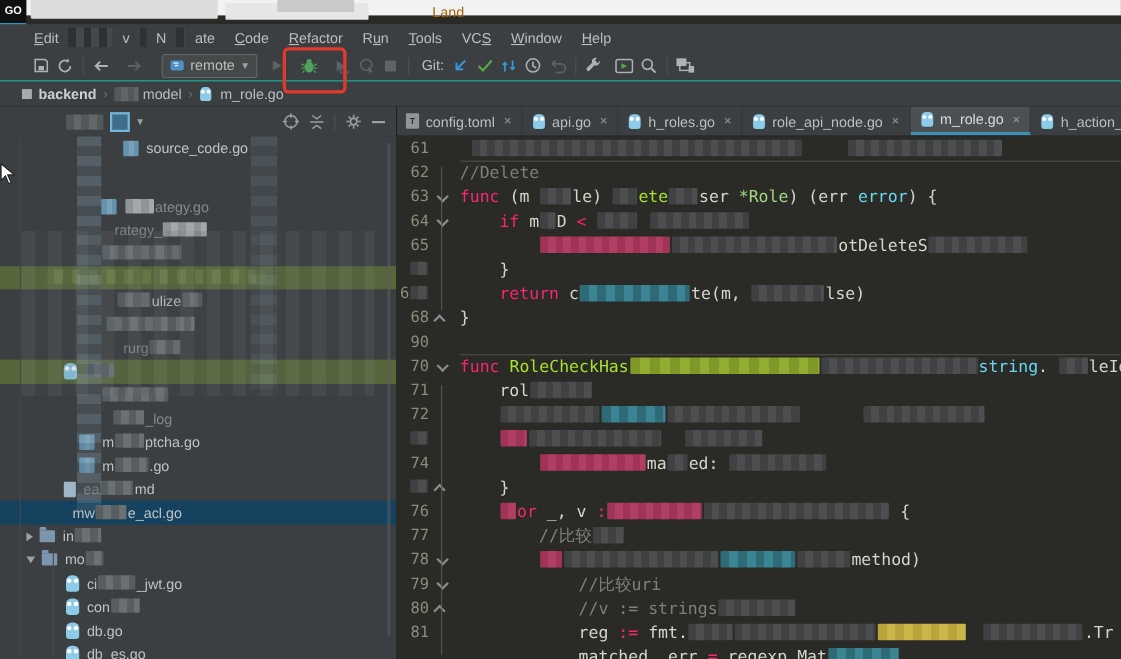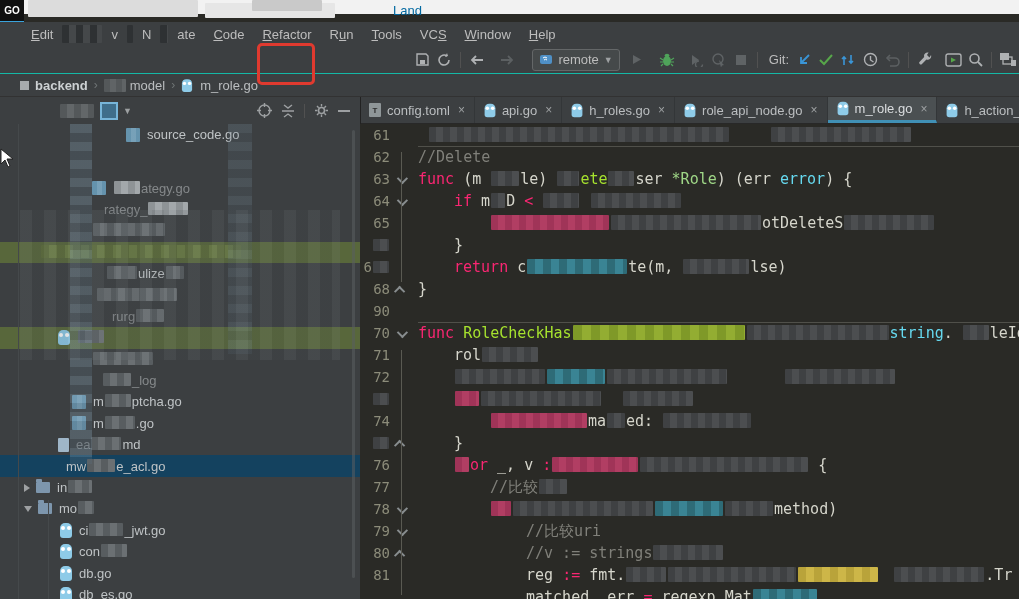--- a/index.html
+++ b/index.html
@@ -6,30 +6,30 @@
   body{width:1019px;height:599px;position:relative;overflow:hidden;
        background:#2a2a26;font-family:"Liberation Sans",sans-serif;
        -webkit-font-smoothing:antialiased;}
   .abs{position:absolute;}
   
   .titlebar{left:0;top:0;width:1019px;height:14px;background:#f2f2f2;}
   .tb-patch{position:absolute;border-radius:1px;}
   .go-badge{left:0;top:0;width:24px;height:21px;background:#101010;color:#fff;
             font-size:10px;font-weight:bold;display:flex;align-items:center;justify-content:center;
             border-bottom:2px solid #3aa3dc;}
-  .title-frag{top:3px;color:#0369a1;font-size:13px;}
+  .title-frag{top:3px;color:#a16207;font-size:13px;}
   
   .menubar{left:0;top:22px;width:1019px;height:24px;background:#3c3f41;display:flex;align-items:center;
            color:#bdbdbd;font-size:13px;}
   .menu-item{padding:0 9px;white-space:nowrap;}
   .menu-item u{text-decoration:underline;}
   .m-patch{height:18px;border-radius:1px;background:repeating-linear-gradient(90deg,#2e3133 0 7px,#45484a 7px 14px);}
   
   .toolbar{left:0;top:46px;width:1019px;height:27px;background:#3c3f41;border-bottom:5px solid #14b8a6;
-           display:flex;align-items:center;color:#bdbdbd;font-size:13px;justify-content:flex-end;}
+           display:flex;align-items:center;color:#bdbdbd;font-size:13px;}
   .ti{width:22px;height:20px;display:flex;align-items:center;justify-content:center;flex:0 0 auto;}
   .tsep{width:1px;height:16px;background:#515151;margin:0 5px;flex:0 0 auto;}
   .combo{height:20px;border:1px solid #646768;border-radius:3px;background:#45494a;display:flex;
          align-items:center;gap:5px;padding:0 6px;margin:0 6px;}
   .combo .caret{color:#9da0a2;font-size:9px;}
   .git-label{margin:0 4px 0 6px;color:#bdbdbd;}
   .red-box{left:257px;top:43px;width:52px;height:36px;border:3px solid #e03a2f;border-radius:5px;z-index:40;}
   
   .navbar{left:0;top:74px;width:1019px;height:23px;background:#3c3f41;border-bottom:1px solid #323232;
           display:flex;align-items:center;font-size:13px;color:#bbbec0;padding-left:20px;box-sizing:border-box;}
@@ -289,21 +289,21 @@
       </span>
     <span>
         <svg width="12" height="4">
           <rect x="0" y="1" width="12" height="2" fill="#9da0a2"></rect>
         </svg>
       </span>
   </span>
 </div>
 
 <div class="abs tree" id="tree">
-    <div class="trow" style="padding-left: 112px; margin-left: 14px;">
+    <div class="trow" style="padding-left: 112px;">
       <span class="ticon i-blur"></span>
       <span class="sg">source_code.go</span>
     </div>
     <div class="trow" style="padding-left: 92px; margin-top: 32px;">
       <span class="ticon i-blur"></span>
       <span class="rd r-lg" style="width: 26px;"></span>
       <span class="sg faint">ategy.go</span>
     </div>
     <div class="trow" style="padding-left: 104px;">
       <span class="sg faint">rategy_</span>

